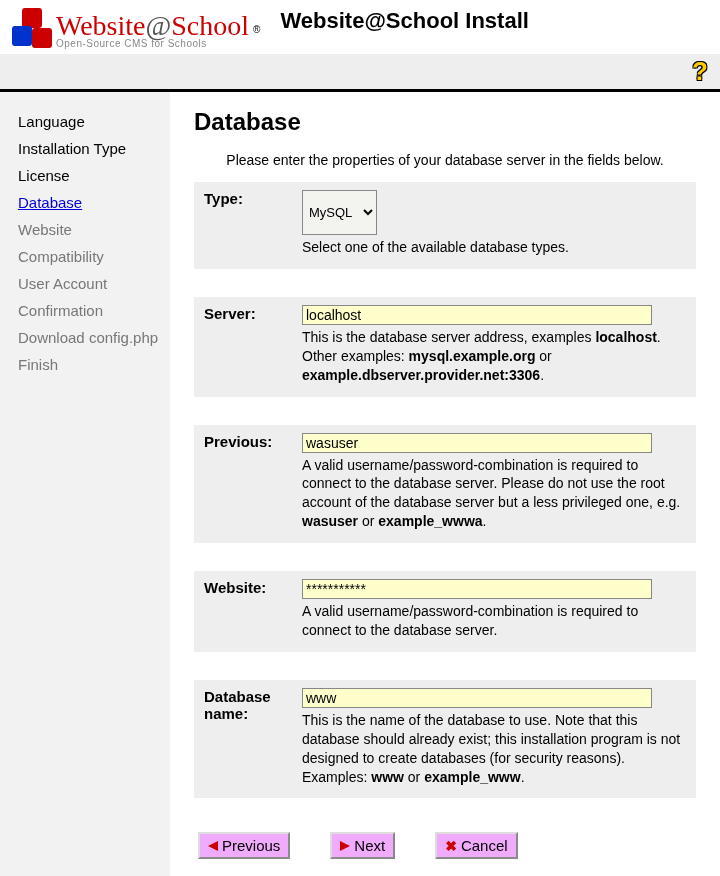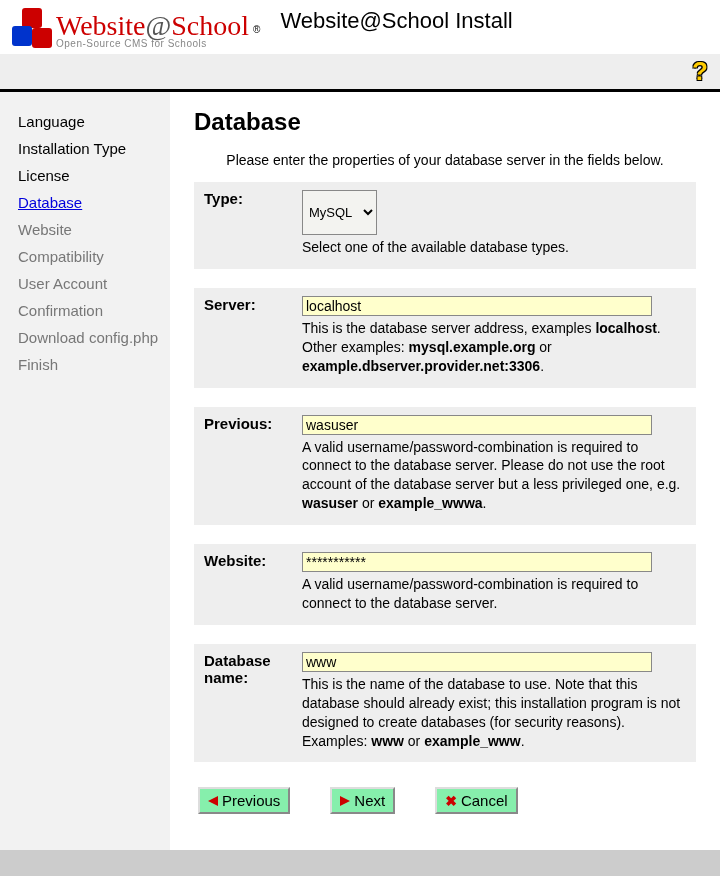--- a/index.html
+++ b/index.html
@@ -8,39 +8,39 @@
 .logo { display: flex; align-items: center; }
 .puzzle { display: inline-block; width: 42px; height: 42px; position: relative; margin-right: 2px; }
 .puzzle-piece { position: absolute; width: 20px; height: 20px; border-radius: 3px; }
 .p1 { background: #cc0000; top: 0; left: 10px; }
 .p2 { background: #0033cc; top: 18px; left: 0; }
 .p3 { background: #cc0000; top: 20px; left: 20px; }
 .logo-text { font-family: 'Comic Sans MS', cursive; font-size: 28px; color: #cc0000; font-weight: normal; }
 .logo-at { color: #555; }
 .logo-tag { font-size: 10px; color: #888; display: block; margin-top: -4px; letter-spacing: 0.5px; }
 .reg { font-size: 10px; vertical-align: top; margin-left: 4px; }
-.header-title { font-size: 22px; font-weight: normal; margin-left: 20px; }
+.header-title { font-size: 22px; font-weight: bold; margin-left: 20px; }
 .topbar { background: #eee; height: 38px; border-bottom: 3px solid #000; display: flex; align-items: center; justify-content: flex-end; padding-right: 12px; }
 .help-icon { font-size: 26px; color: #ffcc00; font-weight: bold; text-shadow: 1px 1px 0 #000, -1px -1px 0 #000, 1px -1px 0 #000, -1px 1px 0 #000; cursor: pointer; }
 .layout { display: flex; }
 .sidebar { width: 170px; background: #f2f2f2; padding: 16px 10px 16px 18px; min-height: 680px; }
 .nav-item { color: #777; padding: 5px 0; font-size: 15px; }
 .nav-item.done { color: #000000; cursor: pointer; }
 .nav-item.active { color: #0000dd; text-decoration: underline; cursor: pointer; }
 .main { flex: 1; padding: 16px 24px; }
 .page-title { font-size: 24px; font-weight: bold; margin-bottom: 16px; }
 .intro { margin-bottom: 14px; text-align: center; }
-.form-row { display: flex; background: #eee; padding: 8px 10px 12px; margin-bottom: 19px; }
+.form-row { display: flex; background: #eee; padding: 8px 10px 12px; margin-bottom: 28px; }
 .form-label { width: 98px; font-weight: bold; font-size: 15px; flex-shrink: 0; }
 .form-field { flex: 1; }
 .sel { background: #f3f3f0; border: 1px solid #888; font-size: 13px; padding: 13px 2px; width: 75px; }
 .txt { background: #ffffcc; border: 1px solid #888; font-size: 14px; padding: 1px 3px; width: 350px; }
 .desc { margin-top: 3px; font-size: 14px; line-height: 1.35; }
 .buttons { display: flex; gap: 40px; padding: 6px 4px 20px; }
-.btn { background: #86efac; border: 2px outset #ddd; padding: 3px 8px; font-size: 15px; cursor: pointer; display: flex; align-items: center; gap: 4px; }
+.btn { background: #f0abfc; border: 2px outset #ddd; padding: 3px 8px; font-size: 15px; cursor: pointer; display: flex; align-items: center; gap: 4px; }
 .tri-left { width: 0; height: 0; border-top: 5px solid transparent; border-bottom: 5px solid transparent; border-right: 10px solid #cc0000; display: inline-block; }
 .tri-right { width: 0; height: 0; border-top: 5px solid transparent; border-bottom: 5px solid transparent; border-left: 10px solid #cc0000; display: inline-block; }
 .x-icon { color: #cc0000; font-weight: bold; font-size: 14px; }
 .footer { background: #ccc; padding: 24px 12px; display: flex; align-items: center; font-size: 18px; font-weight: bold; font-style: italic; }
 .footer-logo { display: flex; align-items: center; margin-left: 6px; font-style: normal; font-weight: normal; }
 .footer-puzzle { width: 22px; height: 22px; position: relative; display: inline-block; margin-right: 2px; }
 .fp { position: absolute; width: 10px; height: 10px; border-radius: 2px; }
 .fp1 { background: #cc0000; top: 0; left: 5px; }
 .fp2 { background: #0033cc; top: 9px; left: 0; }
 .fp3 { background: #cc0000; top: 10px; left: 10px; }

